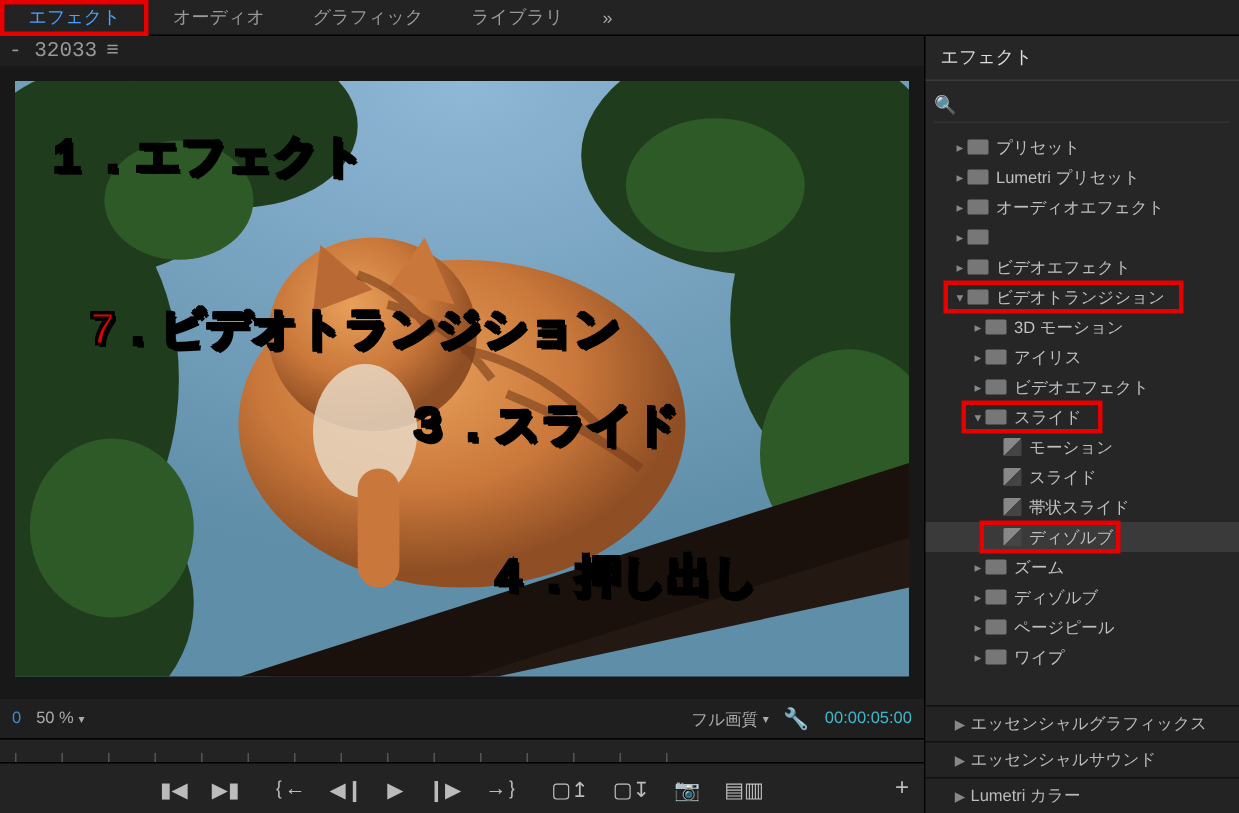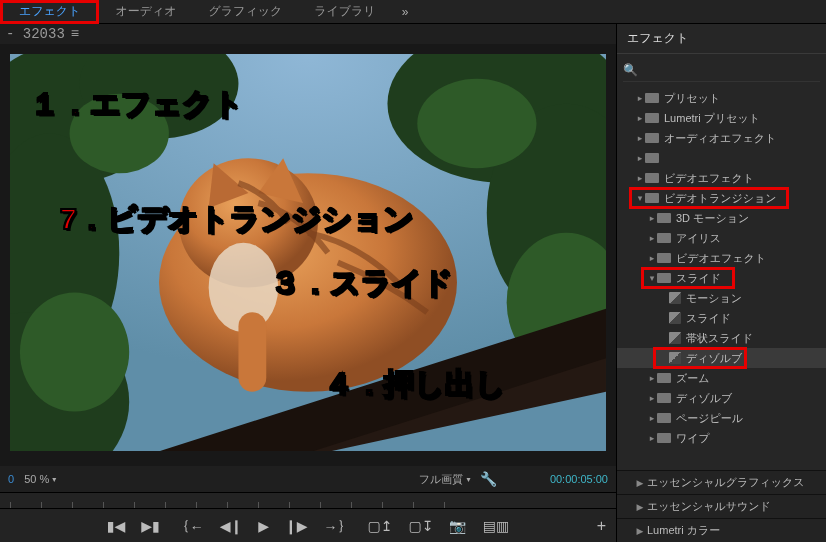--- a/index.html
+++ b/index.html
@@ -168,21 +168,21 @@
         <div class="overlay-text" style="left:324px; top:310px;">４．押し出し</div>
       </div>
     </div>
 
     <div class="preview-bar">
       <span style="color:#3b8bd1;">0</span>
       <span class="zoom-sel"><span>50 %</span>&nbsp;<span style="font-size:8px;">▾</span></span>
       <span class="spacer"></span>
       <span class="zoom-sel"><span>フル画質</span>&nbsp;<span style="font-size:8px;">▾</span></span>
       <span class="wrench">🔧</span>
-      <span style="color:#3fb6c8;margin-left:42px;">00:00:05:00</span>
+      <span style="color:#3fb6c8;">00:00:05:00</span>
     </div>
 
     <div class="timeline-strip">
       <span class="tick"></span>
         <span class="tick"></span>
         <span class="tick"></span>
         <span class="tick"></span>
       <span class="tick"></span>
         <span class="tick"></span>
         <span class="tick"></span>

